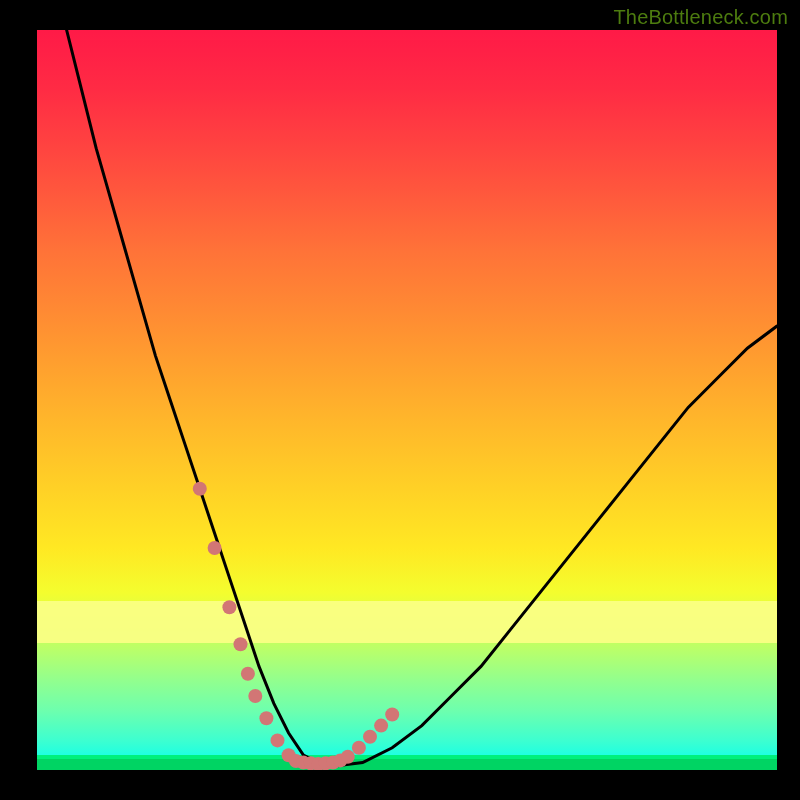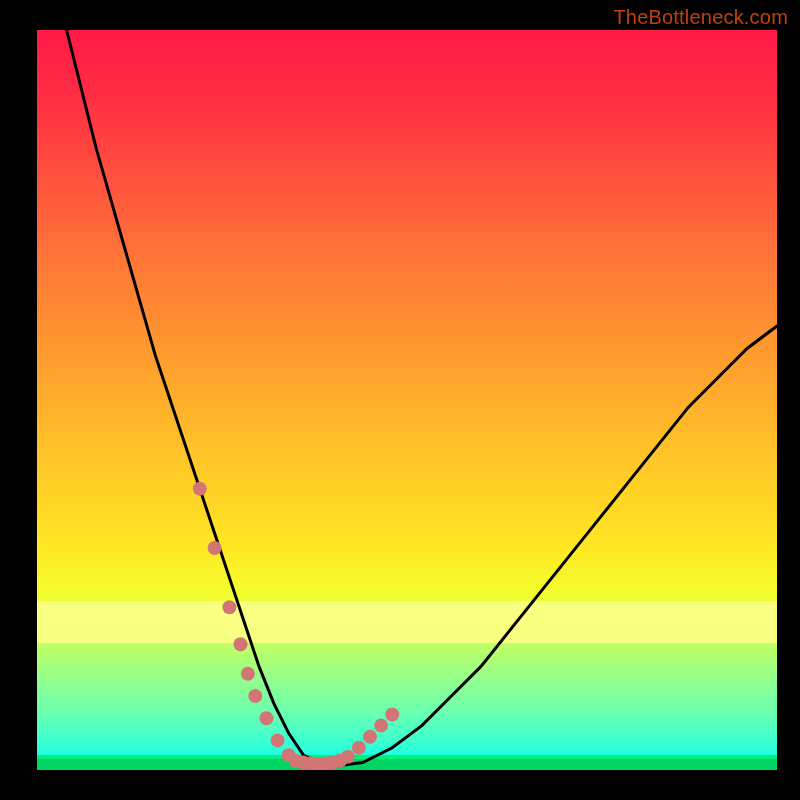--- a/index.html
+++ b/index.html
@@ -63,21 +63,21 @@
     left: 0;
     width: 100%;
   }
   .g1 { top: 725px; height: 4px; background: #00f07c; }
   .g2 { top: 729px; height: 11px; background: #00d463; }
 
   .watermark {
     position: absolute;
     top: 6px;
     right: 12px;
-    color: #c2410c;
+    color: #4d7c0f;
     font-size: 20px;
     font-weight: 500;
     letter-spacing: 0.2px;
   }
   svg.curve {
     position: absolute;
     left: 0;
     top: 0;
     width: 740px;
     height: 740px;

